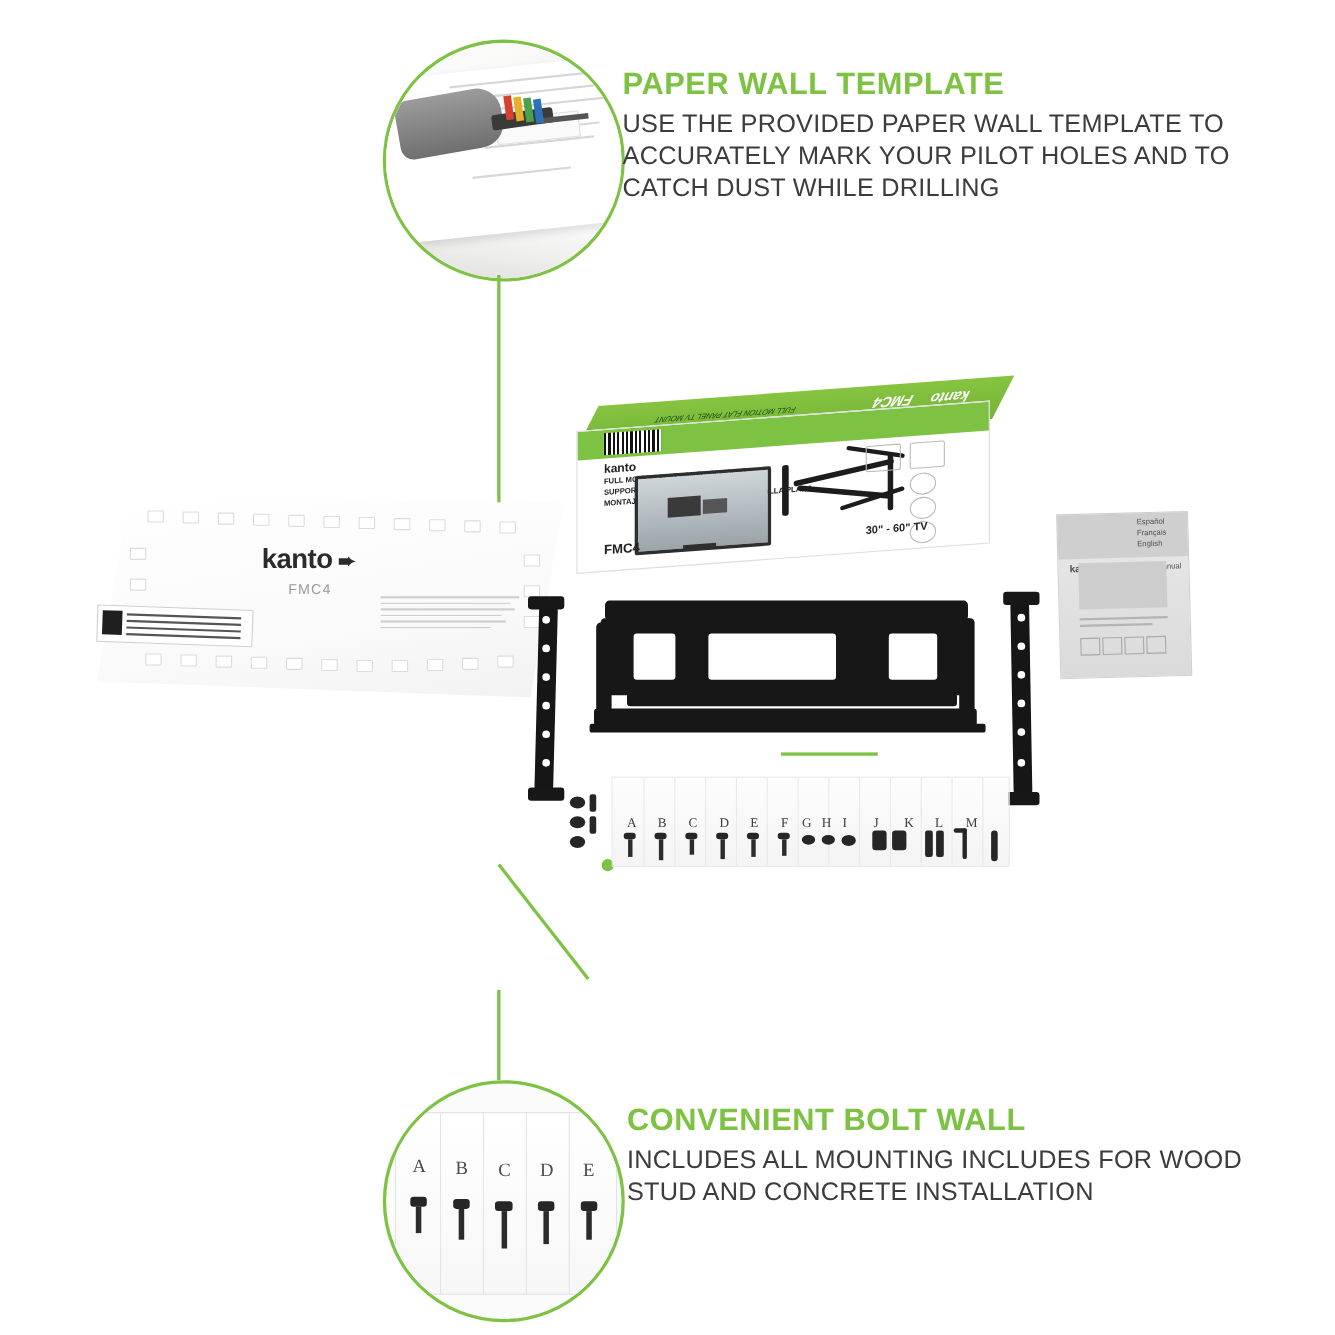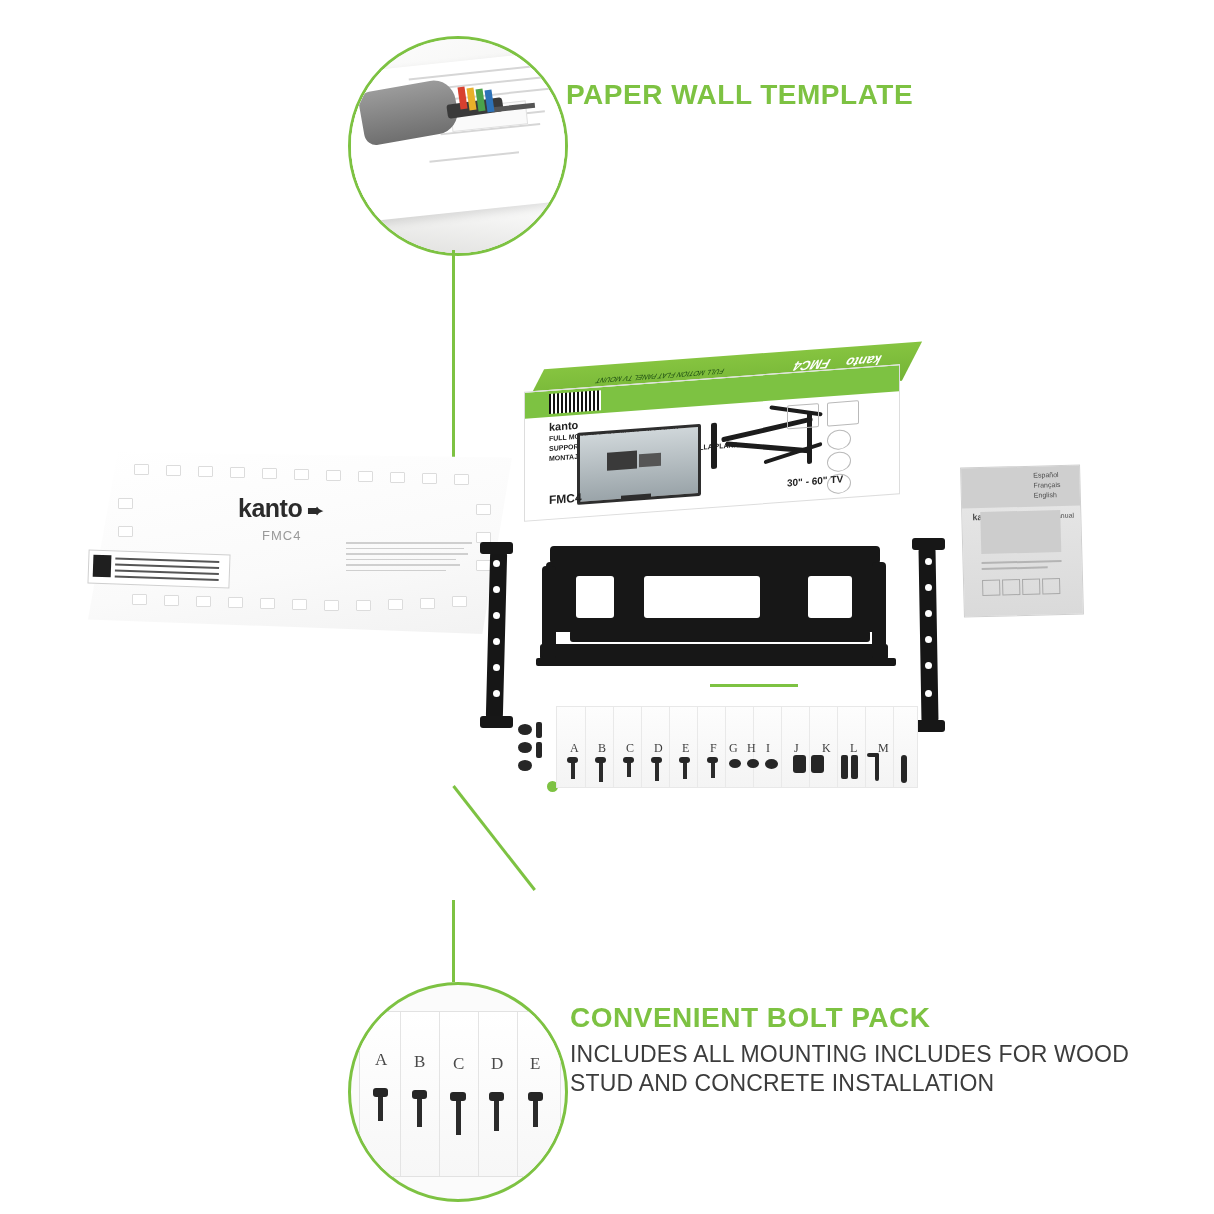--- a/index.html
+++ b/index.html
@@ -33,21 +33,21 @@
     color: #3c3c3c;
     font-size: 23px;
     line-height: 1.26;
     letter-spacing: 0.2px;
     margin-top: 6px;
   }
 
   #callout-top-text {
     position: absolute;
     left: 566px;
-    top: 80px;
+    top: 61px;
     width: 620px;
   }
   #callout-bottom-text {
     position: absolute;
     left: 570px;
     top: 1003px;
     width: 600px;
   }
 
   
@@ -462,20 +462,21 @@
     <div class="b-chuck"></div>
     <div class="b-bit"></div>
     <div class="b-color" style="left:108px; top:48px; background:#d8402f; transform:rotate(-8deg);"></div>
     <div class="b-color" style="left:117px; top:49px; background:#e8b02a; transform:rotate(-8deg);"></div>
     <div class="b-color" style="left:126px; top:50px; background:#4aa34b; transform:rotate(-8deg);"></div>
     <div class="b-color" style="left:135px; top:51px; background:#2d72b8; transform:rotate(-8deg);"></div>
   </div>
 
   <div id="callout-top-text">
     <div class="callout-title">PAPER WALL TEMPLATE</div>
+    <div class="callout-body">USE THE PROVIDED PAPER WALL TEMPLATE TO ACCURATELY MARK YOUR PILOT HOLES AND TO CATCH DUST WHILE DRILLING</div>
   </div>
 
   <div class="conn" style="left:452px; top:250px; width:3px; height:234px;"></div>
   <div class="conn" style="left:452px; top:481px; width:2px; height:3px;"></div>
   <div class="dot" style="left:436px; top:473px;"></div>
 
   <div id="bubble-bottom" class="bubble">
     <div class="bb-bag">
       <div class="bb-div" style="left:40px;"></div>
       <div class="bb-div" style="left:79px;"></div>
@@ -499,21 +500,21 @@
 
       <div class="bolt-head" style="left:129px; top:80px; width:15px; height:9px;"></div>
       <div class="bolt" style="left:134px; top:89px; width:5px; height:30px;"></div>
 
       <div class="bolt-head" style="left:168px; top:80px; width:15px; height:9px;"></div>
       <div class="bolt" style="left:173px; top:89px; width:5px; height:26px;"></div>
     </div>
   </div>
 
   <div id="callout-bottom-text">
-    <div class="callout-title">CONVENIENT BOLT PACK</div>
+    <div class="callout-title">CONVENIENT BOLT WALL</div>
     <div class="callout-body">INCLUDES ALL MOUNTING INCLUDES FOR WOOD STUD AND CONCRETE INSTALLATION</div>
   </div>
 
   <div class="conn" style="left:452px; top:900px; width:3px; height:82px;"></div>
   <div class="conn" style="left:452px; top:786px; width:3px; height:132px; transform-origin: top center; transform: rotate(-38deg);"></div>
   <div class="dot" style="left:547px; top:781px;"></div>
 
   <div id="paper-template">
     <div class="sheet"></div>
 

